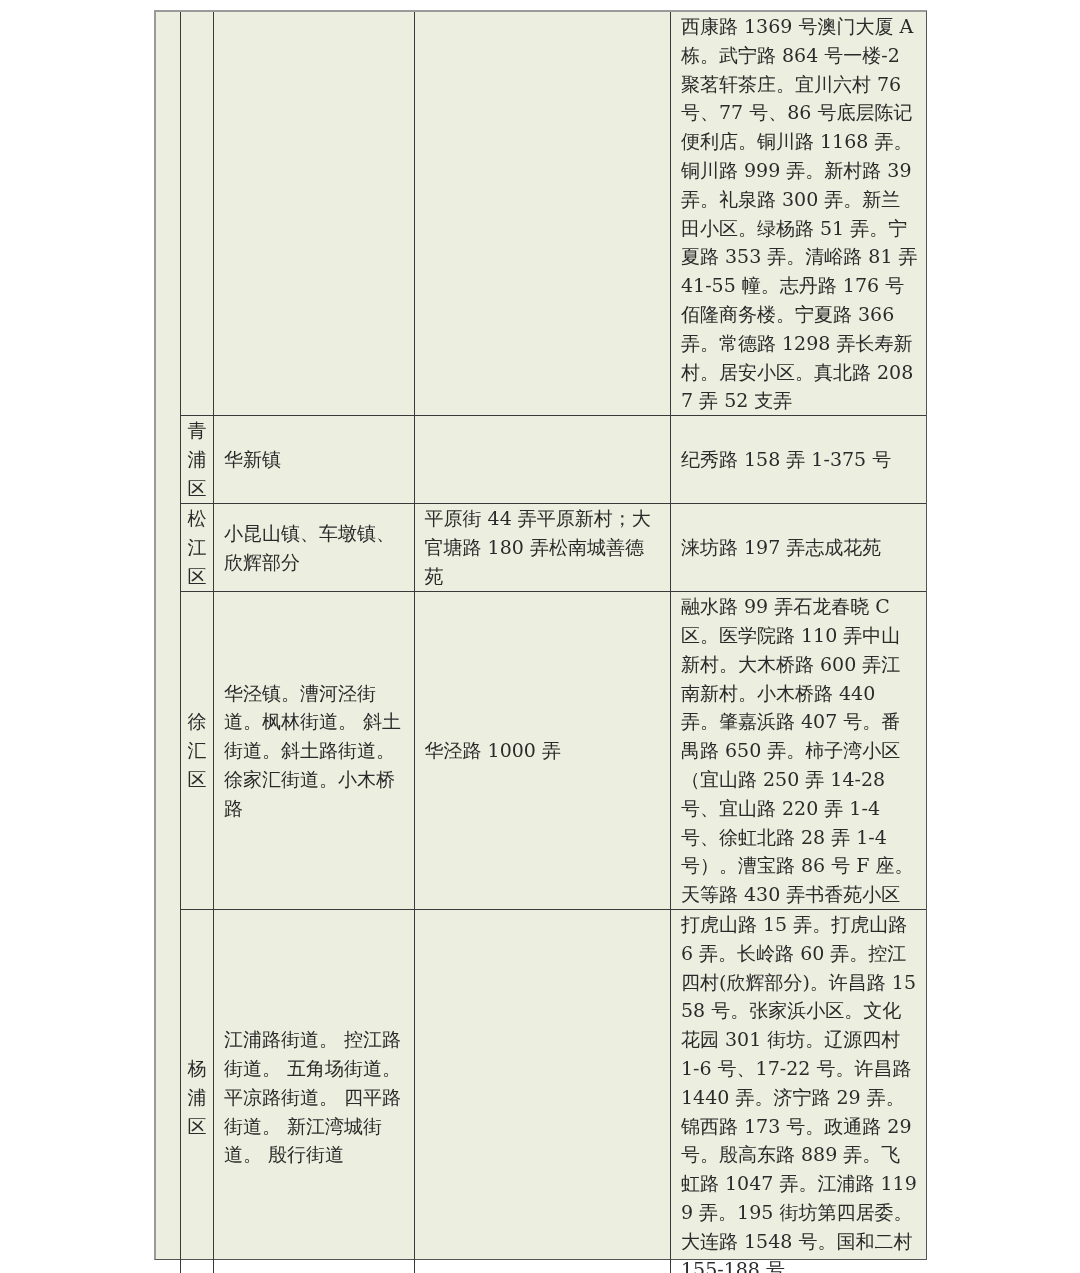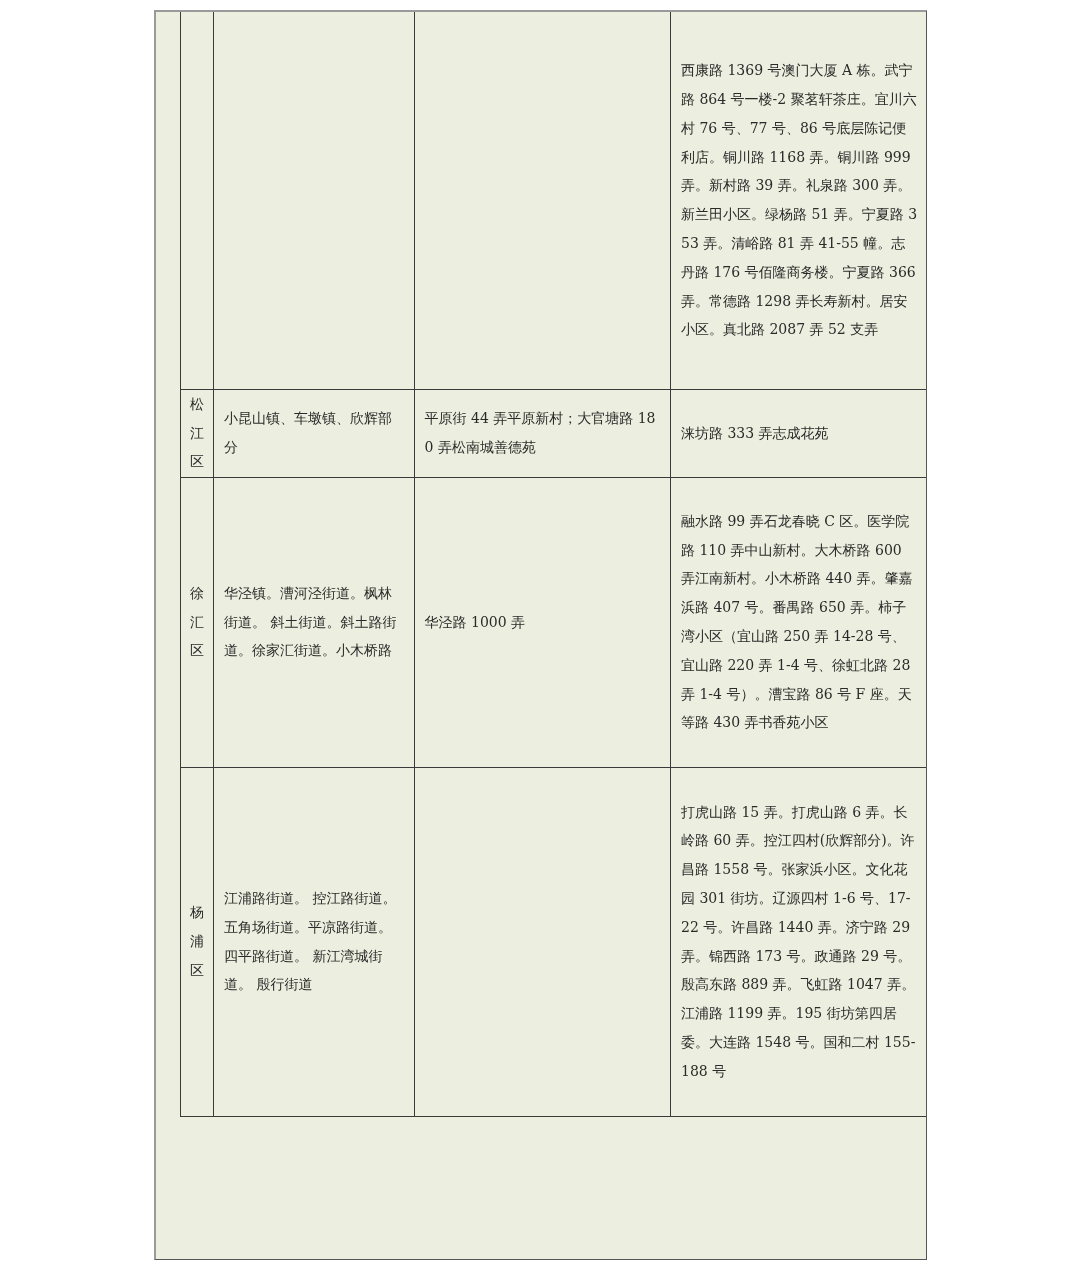--- a/index.html
+++ b/index.html
@@ -2,21 +2,21 @@
 <html><head>
 <meta charset="utf-8">
 <style>
   html, body { margin:0; padding:0; background:#ffffff; }
   body { width:1080px; height:1273px; position:relative; overflow:hidden;
          font-family:"DejaVu Serif","Liberation Serif",serif; color:#2a2a2a; }
   .sheet { position:absolute; left:154px; top:10px; width:773px; height:1250px;
            background:#ecefdf; border-top:2px solid #9a9a9a; border-left:2px solid #9a9a9a;
            border-right:1px solid #555; border-bottom:1px solid #555; box-sizing:border-box; }
   table { position:absolute; left:24px; top:0; border-collapse:collapse; table-layout:fixed; }
-  td { border:1px solid #3a3a3a; vertical-align:middle; font-size:14px; line-height:28.8px;
+  td { border:1px solid #3a3a3a; vertical-align:middle; font-size:19px; line-height:28.8px;
        padding:0 8px 0 10px; box-sizing:border-box; word-break:break-all; }
   td.dist { width:33px; padding:0; text-align:center; }
   td.dist span { display:block; width:19px; margin:0 auto; line-height:28.8px; }
   td.c2 { width:201px; }
   td.c3 { width:257px; }
   td.c4 { width:256px; }
   table tr:first-child td { border-top:none; }
   td.c4 { border-right:none; }
 </style>
 </head>
@@ -26,27 +26,35 @@
   <table>
     <tbody>
         <tr style="height:377px;">
       <td class="dist">
             <span></span>
           </td>
       <td class="c2"></td>
       <td class="c3"></td>
       <td class="c4">西康路 1369 号澳门大厦 A 栋。武宁路 864 号一楼-2 聚茗轩茶庄。宜川六村 76 号、77 号、86 号底层陈记便利店。铜川路 1168 弄。铜川路 999 弄。新村路 39 弄。礼泉路 300 弄。新兰田小区。绿杨路 51 弄。宁夏路 353 弄。清峪路 81 弄 41-55 幢。志丹路 176 号佰隆商务楼。宁夏路 366 弄。常德路 1298 弄长寿新村。居安小区。真北路 2087 弄 52 支弄</td>
     </tr>
+    <tr style="height:88px;">
+      <td class="dist">
+            <span>青浦区</span>
+          </td>
+      <td class="c2">华新镇</td>
+      <td class="c3"></td>
+      <td class="c4">纪秀路 158 弄 1-375 号</td>
+    </tr>
     <tr style="height:88px;margin-top:26px;">
       <td class="dist">
             <span>松江区</span>
           </td>
       <td class="c2">小昆山镇、车墩镇、欣辉部分</td>
       <td class="c3">平原街 44 弄平原新村；大官塘路 180 弄松南城善德苑</td>
-      <td class="c4">涞坊路 333 弄志成花苑</td>
+      <td class="c4">涞坊路 197 弄志成花苑</td>
     </tr>
     <tr style="height:290px;">
       <td class="dist">
             <span>徐汇区</span>
           </td>
       <td class="c2">华泾镇。漕河泾街道。枫林街道。 斜土街道。斜土路街道。徐家汇街道。小木桥路</td>
       <td class="c3">华泾路 1000 弄</td>
       <td class="c4">融水路 99 弄石龙春晓 C 区。医学院路 110 弄中山新村。大木桥路 600 弄江南新村。小木桥路 440 弄。肇嘉浜路 407 号。番禺路 650 弄。柿子湾小区（宜山路 250 弄 14-28 号、宜山路 220 弄 1-4 号、徐虹北路 28 弄 1-4 号）。漕宝路 86 号 F 座。天等路 430 弄书香苑小区</td>
     </tr>
     <tr style="height:349px;">

